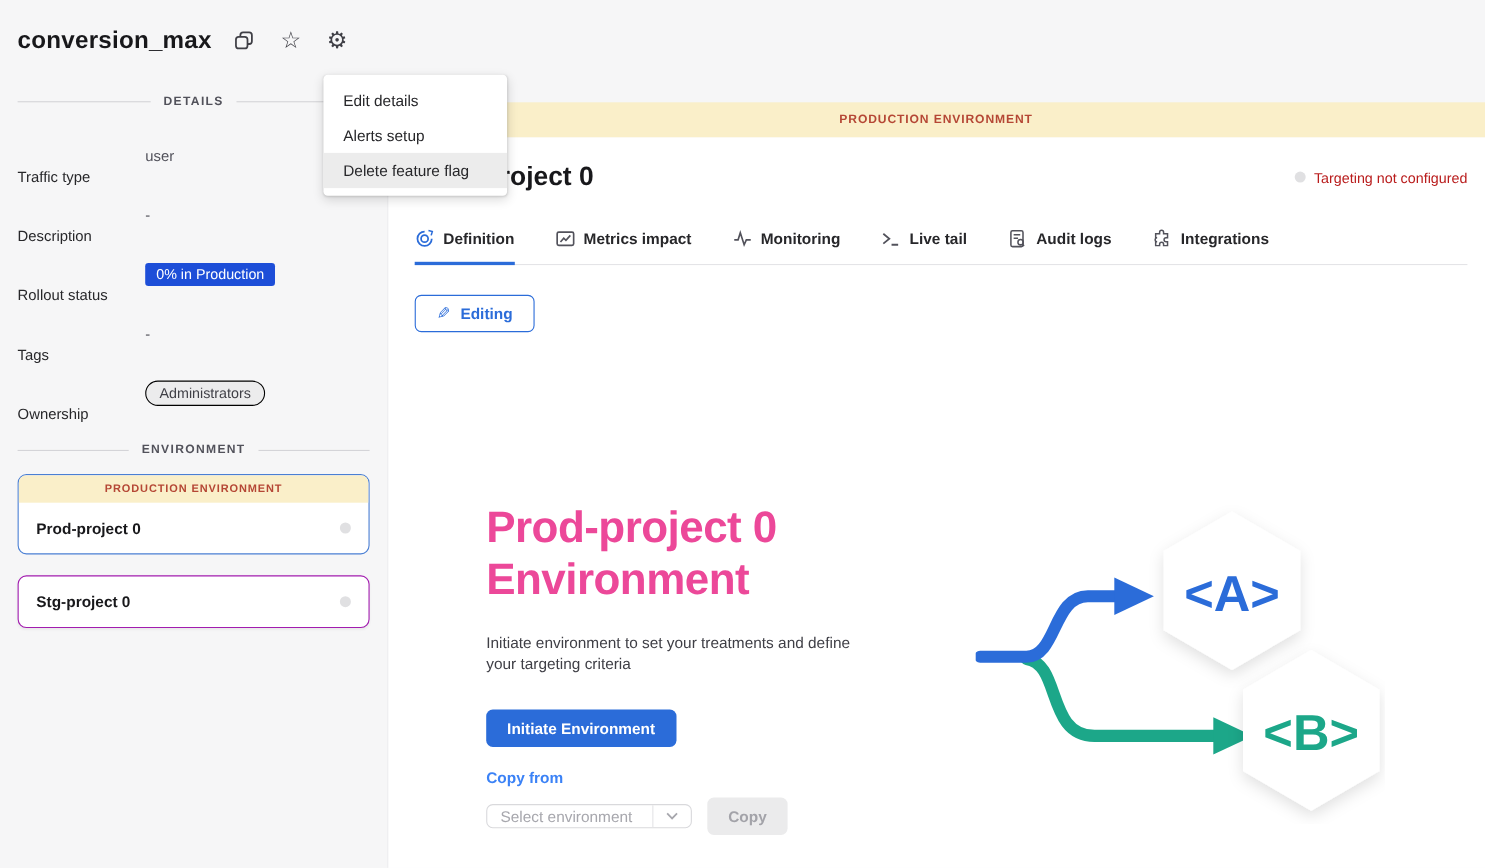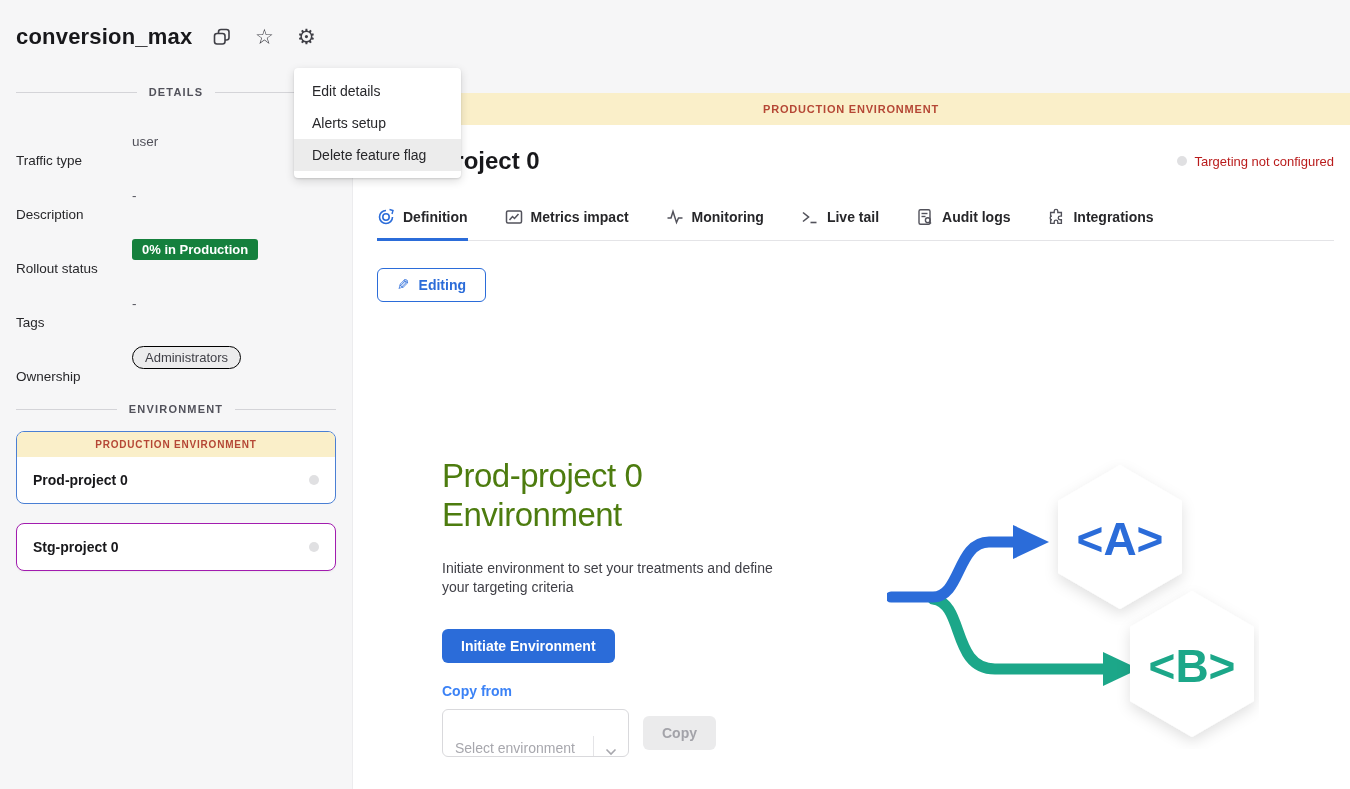--- a/index.html
+++ b/index.html
@@ -23,21 +23,21 @@
   .menu-item.hover { background:#ececec; }
 
   
   .sidebar { position:absolute; left:0; top:86px; width:352px; padding:0 16px; z-index:2; }
   .section-header { display:flex; align-items:center; gap:12px; margin-bottom:16px; }
   .section-header .line { flex:1; height:1px; background:#d4d4d8; }
   .section-header .txt { font-size:11px; font-weight:700; letter-spacing:1.2px; color:#52525b; }
   .detail-row { display:flex; align-items:center; min-height:26px; font-size:13.5px; }
   .detail-label { width:116px; color:#27272a;margin-top:39px; }
   .detail-value { color:#52525b; }
-  .badge-dark { background:#15803d; color:#fff; font-size:13px; padding:3px 10px; border-radius:3px;font-weight:bold; }
+  .badge-dark { background:#1d4ed8; color:#fff; font-size:13px; padding:3px 10px; border-radius:3px; }
   .pill { background:#ececed; border:1px solid #000000; color:#3f3f46; font-size:13px; padding:3px 12px; border-radius:999px; }
   .env-section { margin-top:19px; }
   .env-card { border-radius:8px; background:#fff; margin-bottom:19px; cursor:pointer; overflow:hidden; }
   .env-card.selected { border:1px solid #4a7fd4; }
   .env-card.plain { border:1px solid #a21caf; box-shadow:0 1px 2px rgba(0,0,0,.05); }
   .env-card-banner { background:#faefc9; color:#b54735; font-size:10px; font-weight:700; letter-spacing:.8px;
                      text-align:center; padding:7px 4px; }
   .env-card-body { display:flex; align-items:center; justify-content:space-between; padding:15px 16px; }
   .env-card-name { font-size:14px; font-weight:700; color:#18181b; }
   .dot { width:10px; height:10px; border-radius:50%; background:#e0e0e2; display:inline-block; }
@@ -59,27 +59,27 @@
   .tab .ticon { display:inline-flex; color:#52525b; }
   .tab.active .ticon { color:#2b6cd9; }
 
   .editing-btn { display:inline-flex; align-items:center; gap:9px; margin-top:27px; padding:7px 19px;
                  border:1px solid #2b6cd9; border-radius:6px; background:#fff; color:#2b6cd9;
                  font-size:14px; font-weight:700; cursor:pointer; }
   .pencil { font-family:"DejaVu Sans",sans-serif; font-size:15px; transform:scaleX(-1); display:inline-block; }
 
   .hero { display:flex; align-items:flex-start; margin-top:155px; padding-left:65px; }
   .hero-left { width:356px; }
-  .hero-heading { font-size:33px; line-height:1.18; font-weight:400; color:#4d7c0f; letter-spacing:-.5px; }
+  .hero-heading { font-size:40px; line-height:1.18; font-weight:700; color:#ec4899; letter-spacing:-.5px; }
   .hero-desc { margin-top:24px; font-size:14px; line-height:19px; color:#3f3f46; }
   .initiate-btn { margin-top:32px; background:#2b6cd9; color:#fff; border:none; border-radius:6px;
                   padding:9px 19px; font-size:14px; font-weight:700; cursor:pointer; }
   .copy-from { margin-top:20px; font-size:14px; font-weight:700; color:#3b82f6; }
   .copy-row { display:flex; align-items:center; margin-top:10px; }
-  .select-box { display:flex; align-items:flex-end; width:187px; height:48px; border:1px solid #d9d9dc;
+  .select-box { display:flex; align-items:center; width:187px; height:22px; border:1px solid #d9d9dc;
                 border-radius:6px; background:#fff; cursor:pointer; }
   .select-box .ph { flex:1; padding-left:12px; font-size:14px; color:#a7a7ad; white-space:nowrap; overflow:hidden; }
   .select-box .sep { width:1px; height:20px; background:#e4e4e7; }
   .select-box .chev { width:34px; display:flex; align-items:center; justify-content:center; color:#a7a7ad; }
   .copy-btn { margin-left:14px; background:#ebebec; color:#a3a3a9; border:none; border-radius:6px;
               padding:9px 19px; font-size:14px; font-weight:700; cursor:default; }
 
   .illustration { margin-left:89px; }
 </style>
 </head>

